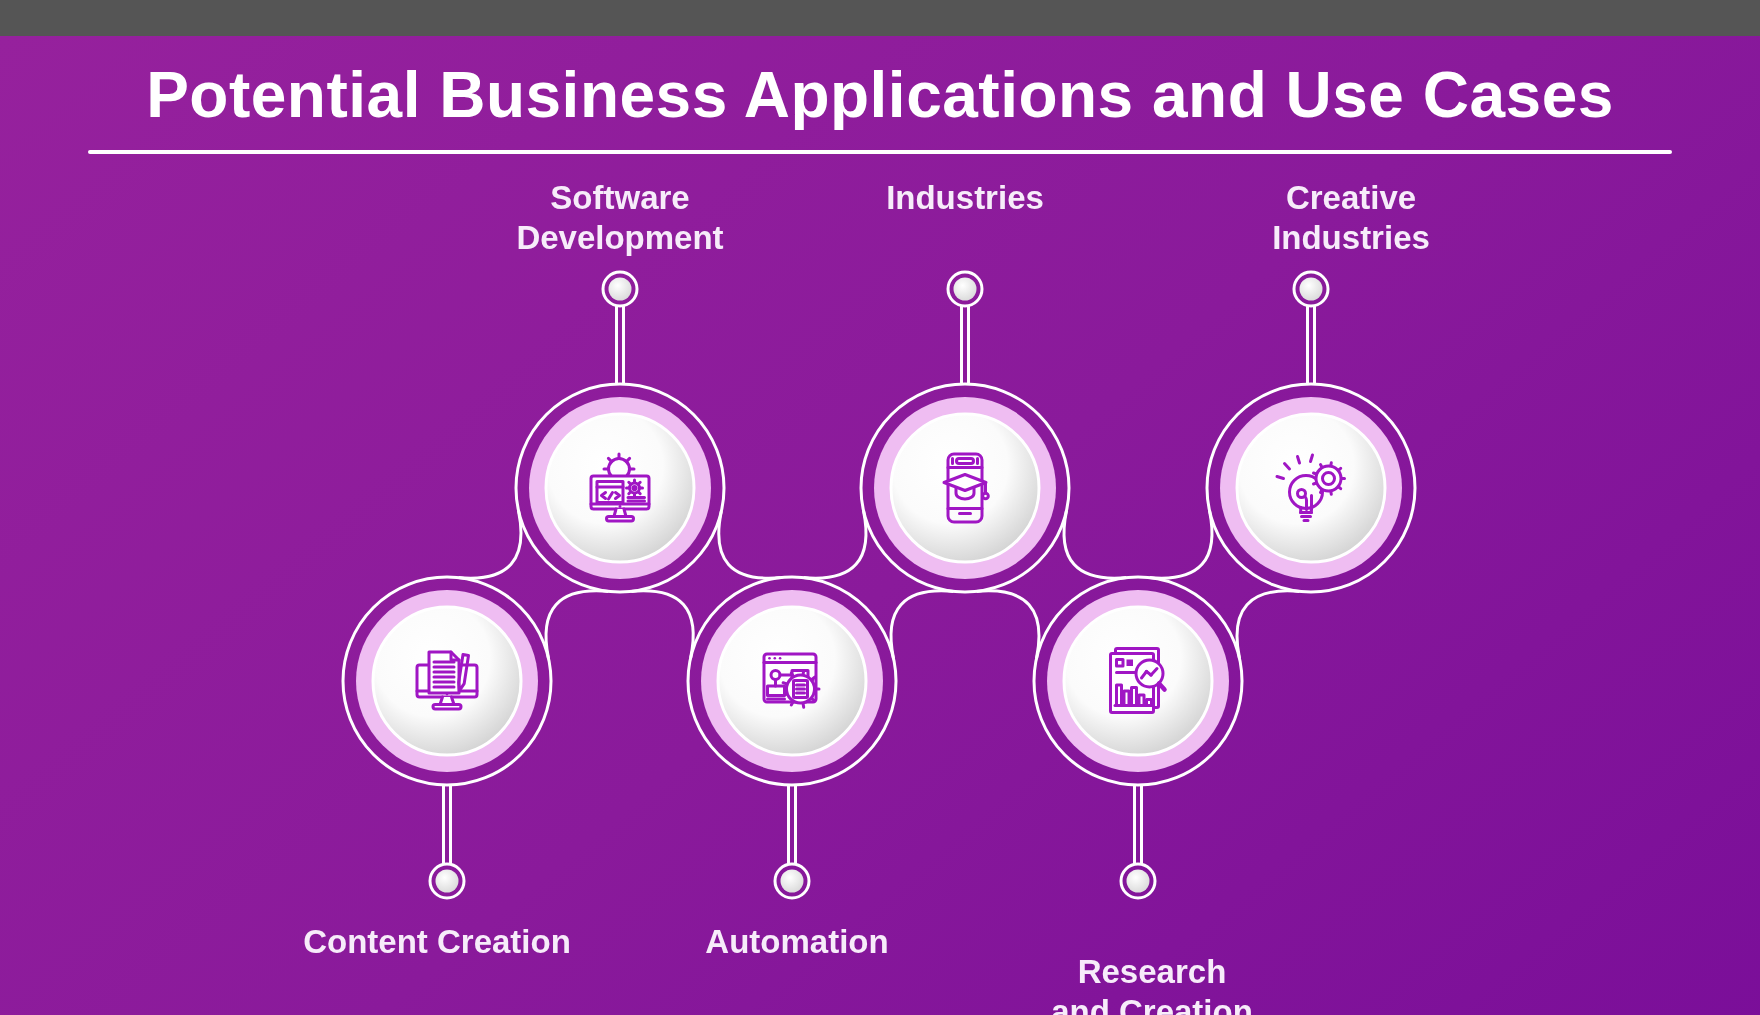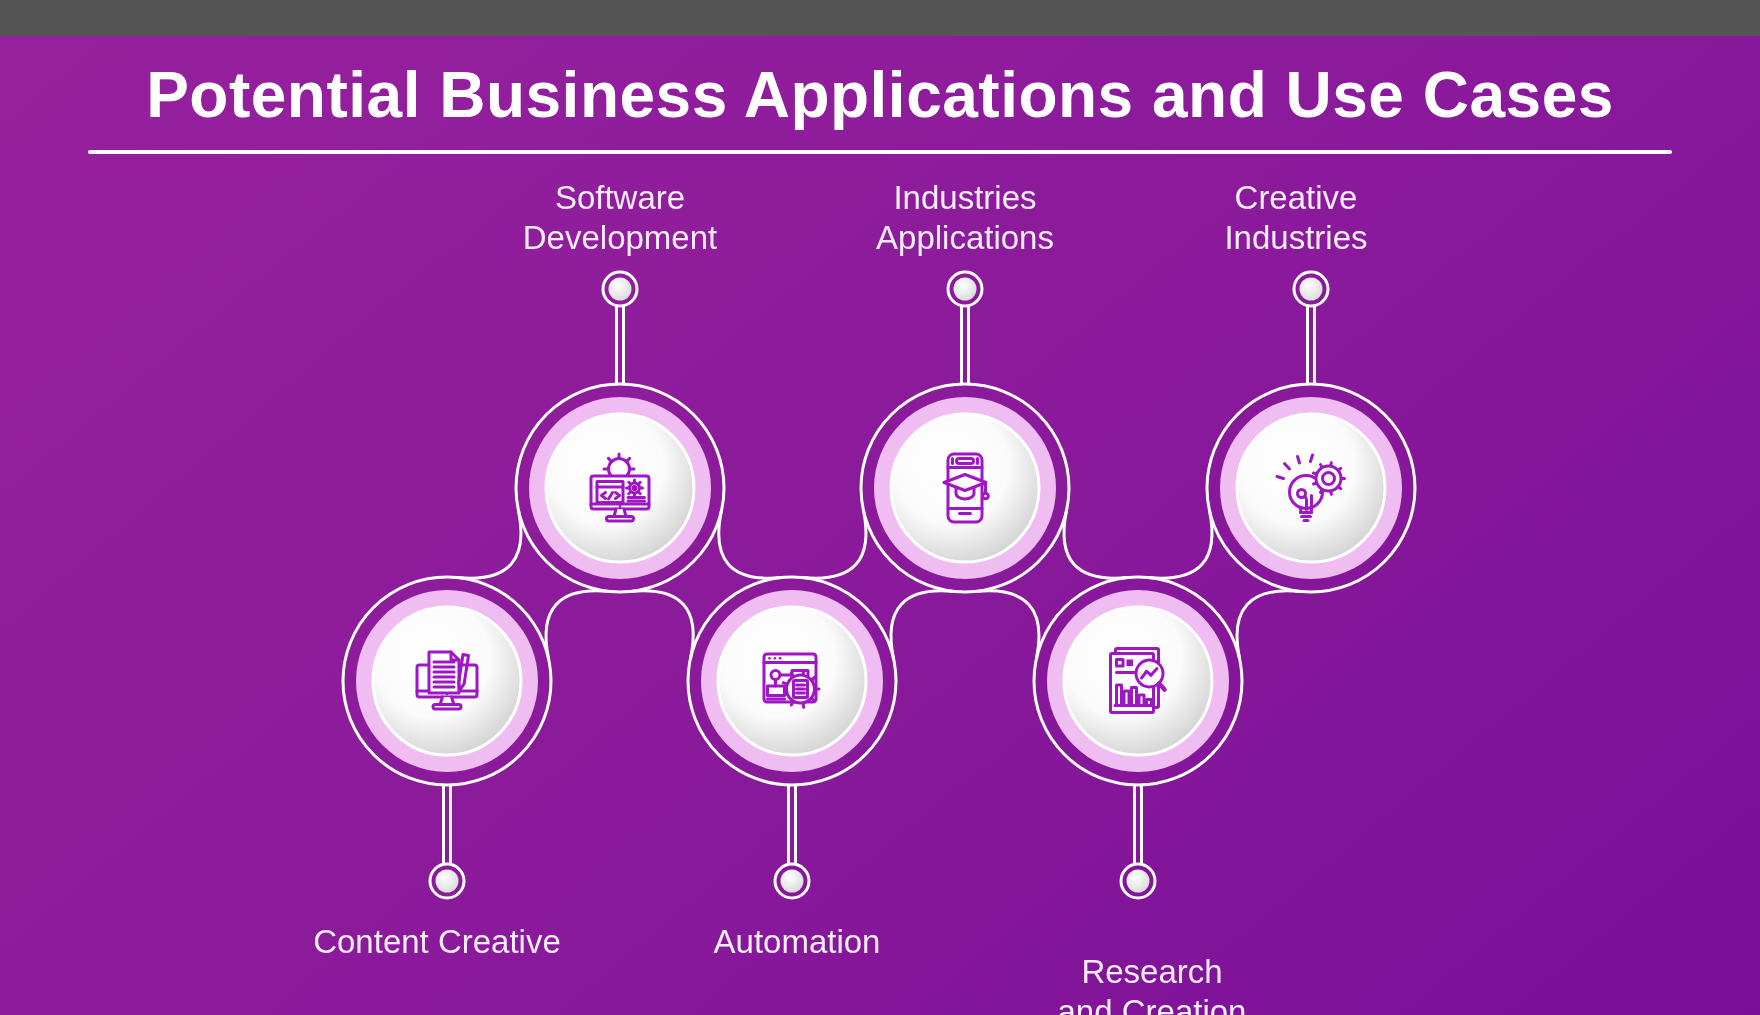--- a/index.html
+++ b/index.html
@@ -21,21 +21,21 @@
     position:absolute;top:22px;left:0;width:100%;text-align:center;
     color:var(--title-color);font-size:64px;font-weight:700;letter-spacing:.5px;
   }
   .rule{
     position:absolute;top:114px;left:88px;width:1584px;height:4px;
     background:#ffffff;border-radius:2px;
   }
   #diagram{position:absolute;left:0;top:0;width:1760px;height:1015px;}
   .node-label{
     position:absolute;text-align:center;color:var(--label-color);
-    font-size:33px;line-height:40px;font-weight:400;
+    font-size:33px;line-height:40px;font-weight:700;
   }
   
   .ic *{stroke:var(--icon-stroke);stroke-width:3;fill:none;stroke-linecap:round;stroke-linejoin:round;}
   .ic .f{fill:#ffffff;}
   .ic .d{fill:var(--icon-stroke);stroke:none;}
 </style>
 </head>
 <body>
 
 <div class="canvas">
@@ -206,29 +206,28 @@
       </g>
     </g>
   </svg>
 
   <div class="node-label" style="left:470px;top:142px;width:300px">
     <div>Software</div>
     <div>Development</div>
   </div>
   <div class="node-label" style="left:815px;top:142px;width:300px">
     <div>Industries</div>
-    <div>Applications</div>
-  </div>
-  <div class="node-label" style="left:1146px;top:142px;width:300px">
+  </div>
+  <div class="node-label" style="left:1201px;top:142px;width:300px">
     <div>Creative</div>
     <div>Industries</div>
   </div>
 
   <div class="node-label" style="left:267px;top:886px;width:340px">
-    <div>Content Creative</div>
+    <div>Content Creation</div>
   </div>
   <div class="node-label" style="left:627px;top:886px;width:340px">
     <div>Automation</div>
   </div>
   <div class="node-label" style="left:982px;top:916px;width:340px">
     <div>Research</div>
     <div>and Creation</div>
   </div>
 
 </div>

